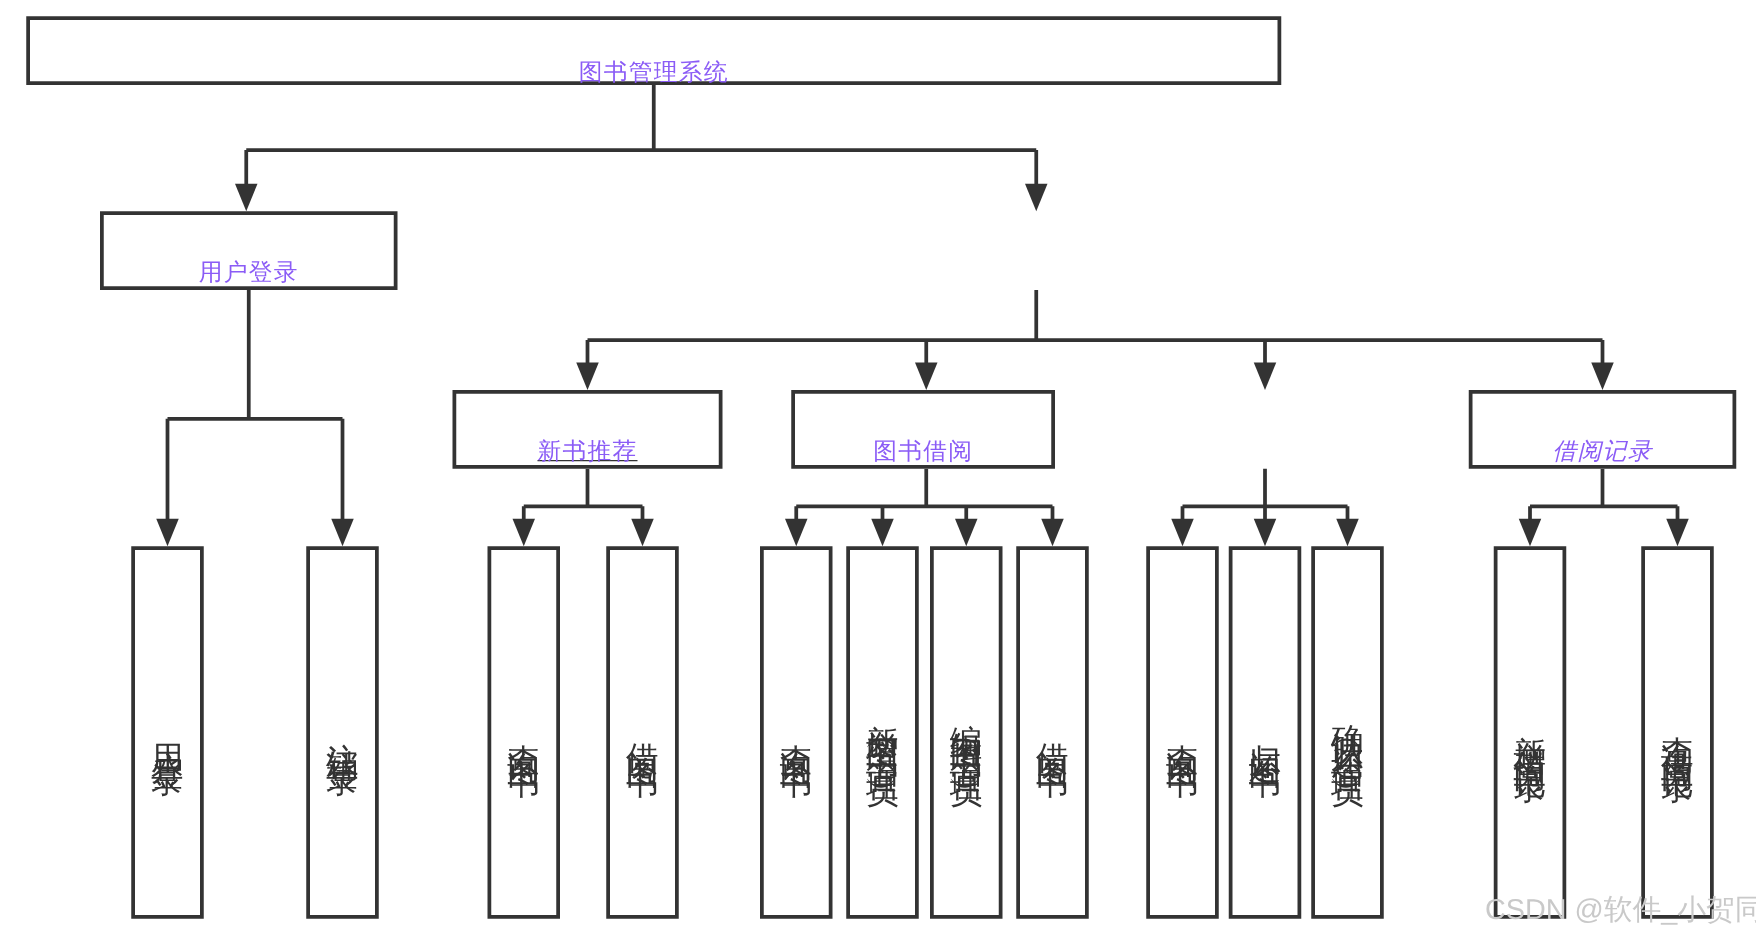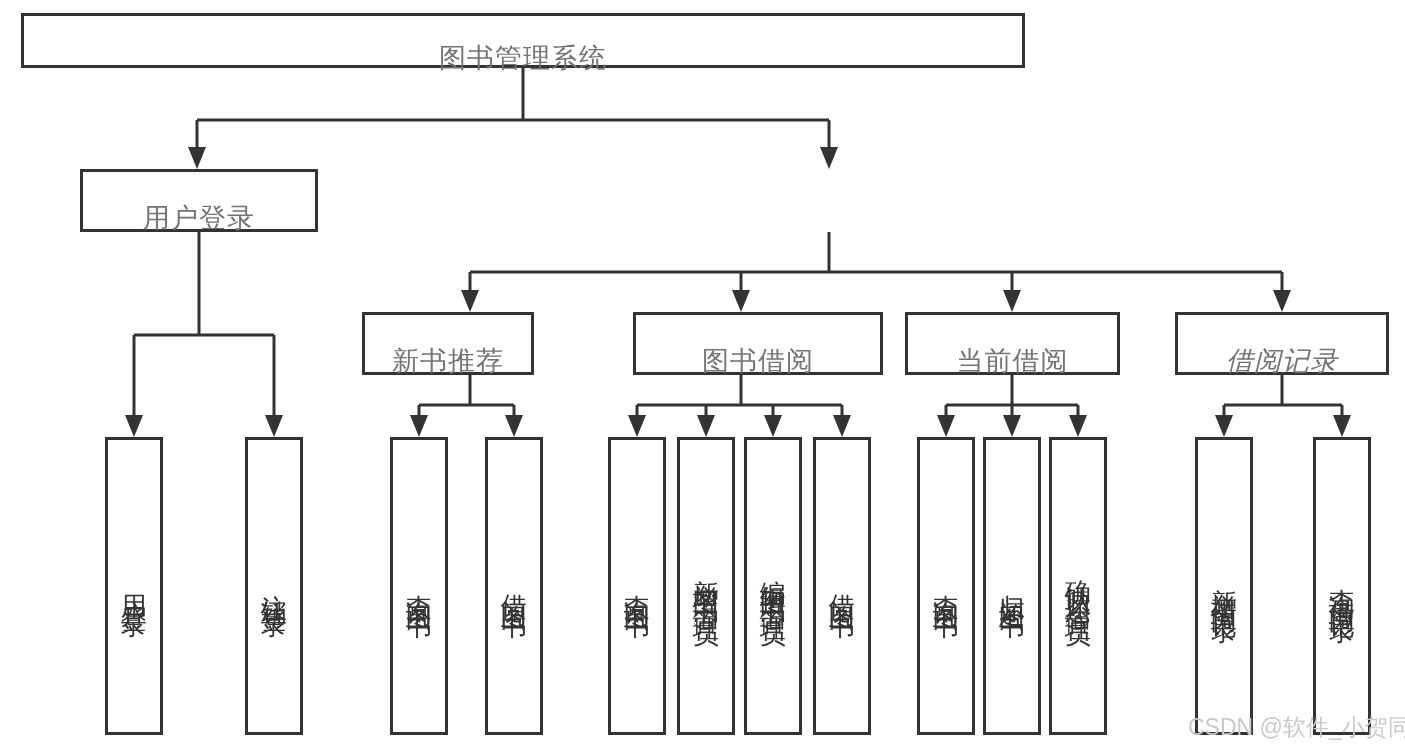--- a/index.html
+++ b/index.html
@@ -20,32 +20,32 @@
     position: absolute;
     box-sizing: border-box;
     background: #ffffff;
     border: 3px solid #333333;
     display: flex;
     align-items: center;
     justify-content: center;
     color: #333333;
   }
   .node-h span {
-    font-size: 27px;
+    font-size: 19px;
     letter-spacing: 1px;
     white-space: nowrap;
-    color: #737373;
+    color: #8b5cf6;
     margin-top: 35px;
   }
   .node-root  { left: 21px;  top: 13px;  width: 1004px; height: 55px; }
   .node-l2a   { left: 80px;  top: 169px; width: 238px;  height: 63px; }
   .node-l2b   { left: 711px; top: 169px; width: 237px;  height: 63px; }
   .node-l3    { top: 312px; height: 63px; }
-  .node-l3a   { left: 362px;  width: 172px; }
-  .node-l3b   { left: 633px;  width: 250px; }
+  .node-l3a   { left: 362px;  width: 216px; text-decoration: underline; }
+  .node-l3b   { left: 633px;  width: 211px; }
   .node-l3c   { left: 905px;  width: 215px; }
   .node-l3d   { left: 1175px; width: 214px; font-style: italic; }
   .leaf {
     position: absolute;
     box-sizing: border-box;
     top: 437px;
     width: 58px;
     height: 298px;
     background: #ffffff;
     border: 3px solid #333333;
@@ -144,23 +144,20 @@
   <div class="node node-h node-l2a">
     <span>用户登录</span>
   </div>
 
   <div class="node node-h node-l3 node-l3a">
     <span>新书推荐</span>
   </div>
   <div class="node node-h node-l3 node-l3b">
     <span>图书借阅</span>
   </div>
-  <div class="node node-h node-l3 node-l3c">
-    <span>当前借阅</span>
-  </div>
   <div class="node node-h node-l3 node-l3d">
     <span>借阅记录</span>
   </div>
 
   <div class="leaf lf1">
     <span>用户登录</span>
   </div>
   <div class="leaf lf2">
     <span>注销登录</span>
   </div>

